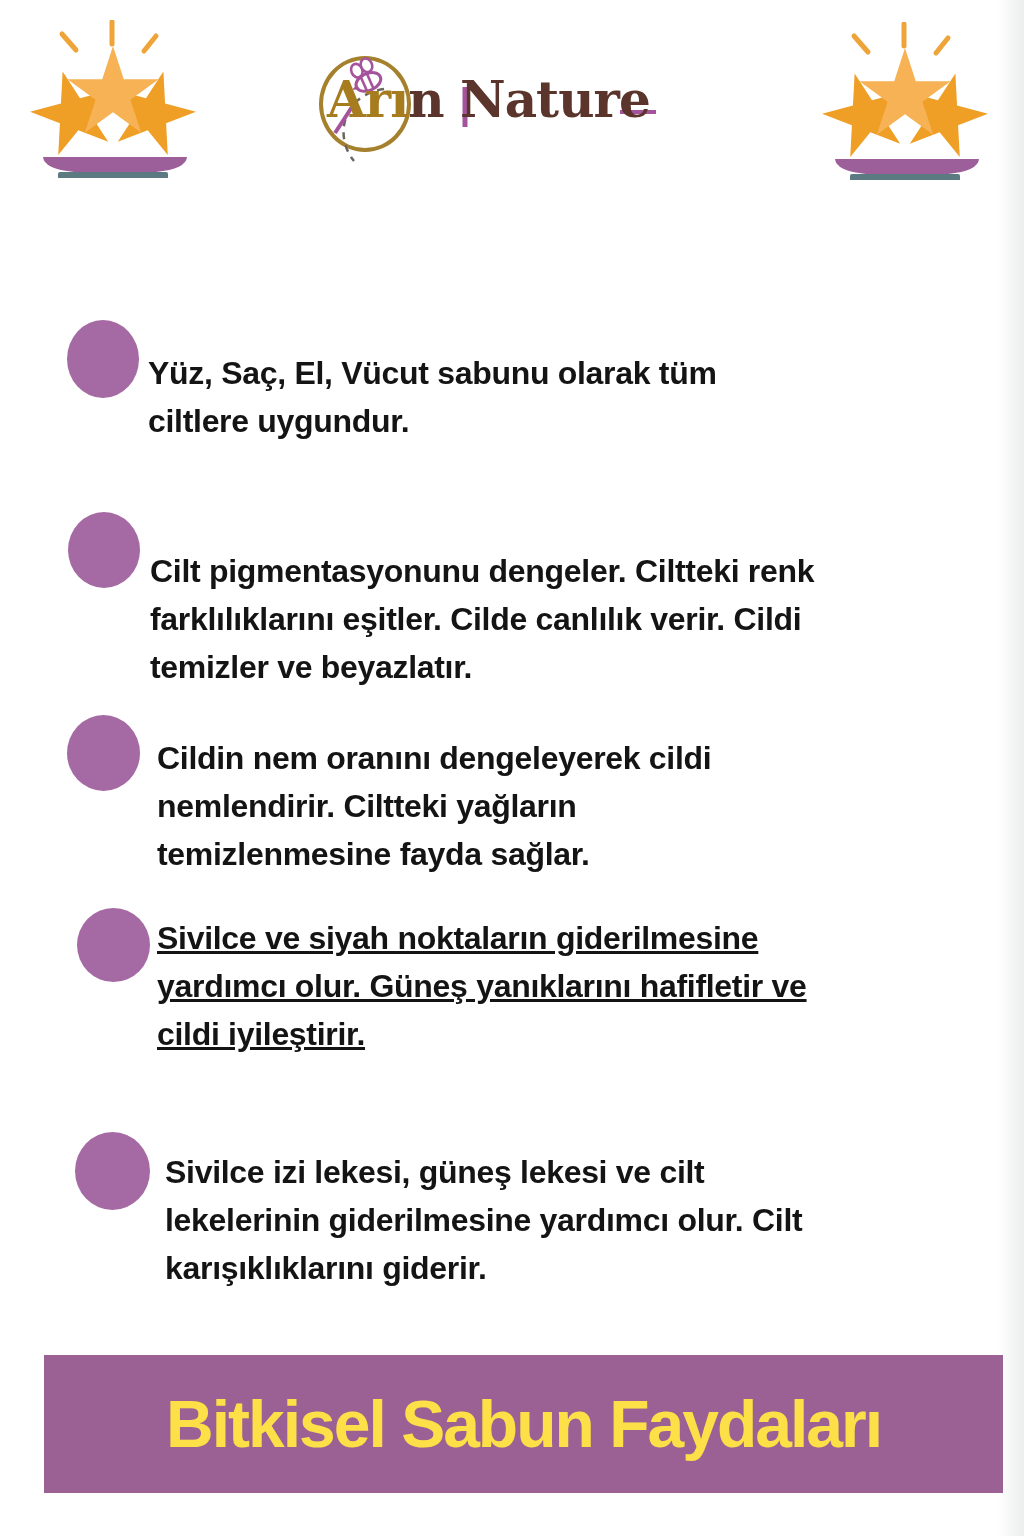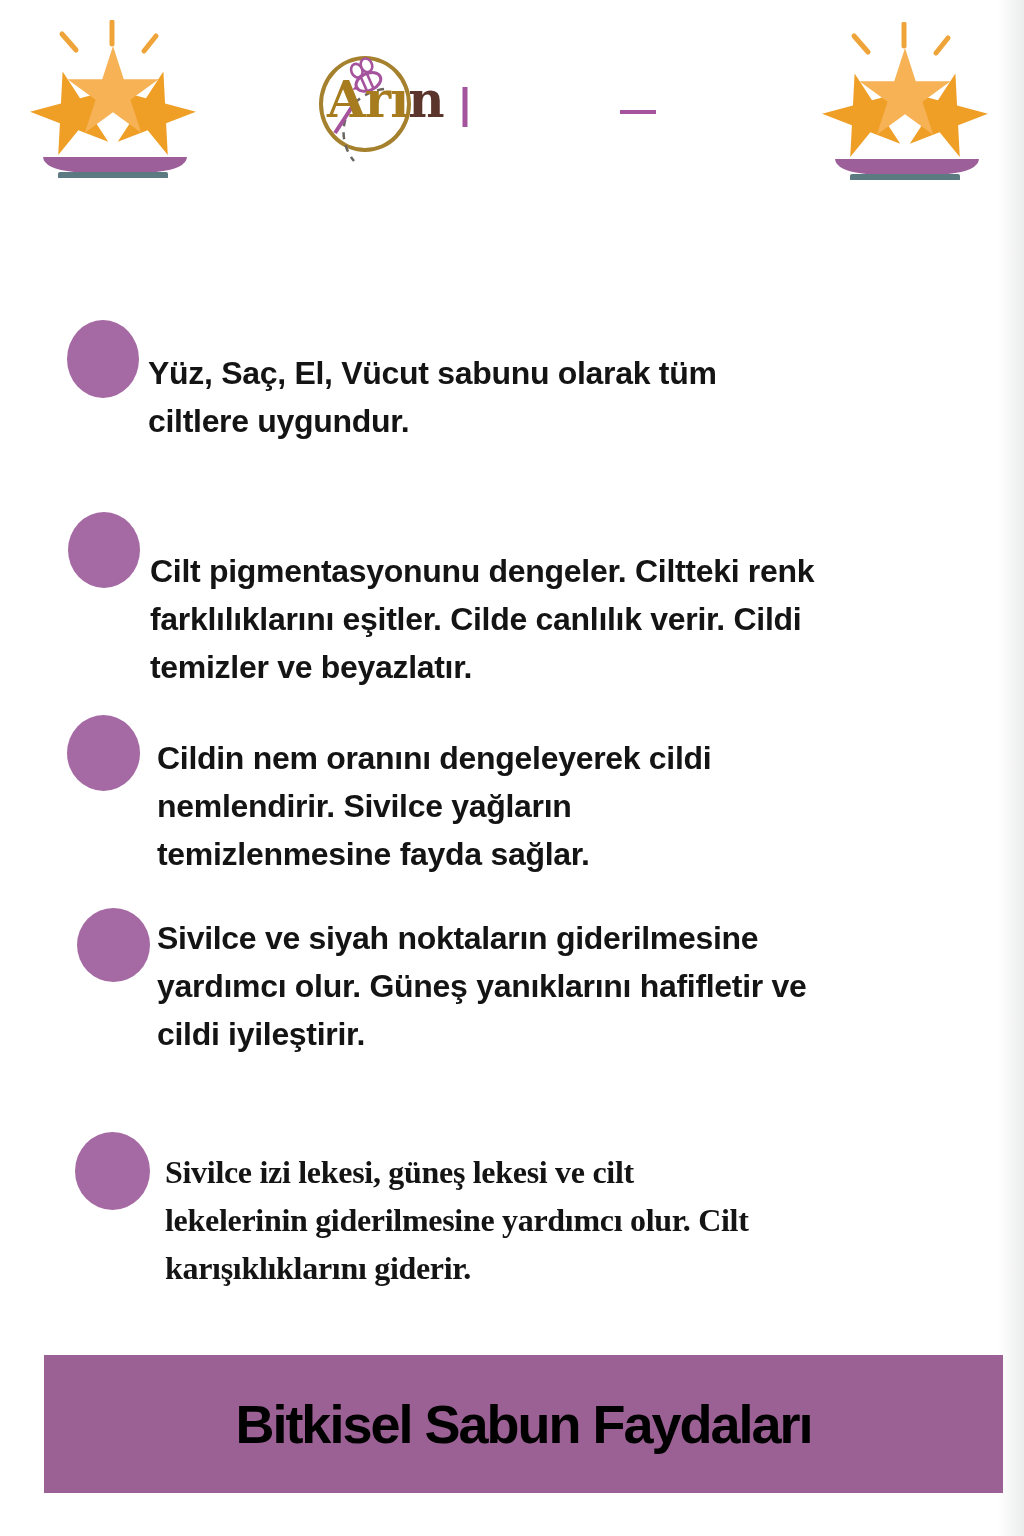--- a/index.html
+++ b/index.html
@@ -51,21 +51,21 @@
     margin-top:39px;
   }
 
   
   .banner{
     position:absolute;left:44px;top:1355px;width:959px;height:138px;
     background:#9b6094;
     display:flex;align-items:center;justify-content:center;
   }
   .banner-title{
-    color:#000000;font-size:54px;font-weight:700;letter-spacing:-2px;
+    color:#fde047;font-size:66px;font-weight:700;letter-spacing:-2px;
     white-space:nowrap;
   }
 </style>
 </head>
 <body>
 
 <div class="edge-wash"></div>
 
 <div class="stars left">
   <svg viewBox="0 0 170 158" width="170" height="158">
@@ -112,51 +112,52 @@
       <ellipse cx="16" cy="10" rx="5.5" ry="7" fill="#ffffff" stroke="#a4539c" stroke-width="2.6"></ellipse>
       <ellipse cx="27" cy="9" rx="5.5" ry="7" fill="#ffffff" stroke="#a4539c" stroke-width="2.6"></ellipse>
       <ellipse cx="22" cy="25" rx="13" ry="8.5" fill="#ffffff" stroke="#a4539c" stroke-width="3"></ellipse>
       <line x1="17" y1="17.5" x2="17" y2="32.5" stroke="#a4539c" stroke-width="2.6"></line>
       <line x1="24" y1="17" x2="24" y2="33" stroke="#a4539c" stroke-width="2.6"></line>
       <path d="M9.5 23 L4 25.5 L10 28 Z" fill="#a4539c"></path>
     </g>
   </svg>
 
   <div class="brand arin"><span>Arı</span><span class="last-brown">n</span></div>
+  <div class="brand nature">Nature</div>
 </div>
 
 <div>
   <div class="bullet" style="left:67px;top:320px;width:72px;height:78px;"></div>
   <div class="benefit-text" style="left:148px;top:310px;width:800px;">Yüz, Saç, El, Vücut sabunu olarak tüm
 ciltlere uygundur.</div>
 </div>
 
 <div>
   <div class="bullet" style="left:68px;top:512px;width:72px;height:76px;"></div>
   <div class="benefit-text" style="left:150px;top:508px;width:820px;">Cilt pigmentasyonunu dengeler. Ciltteki renk
 farklılıklarını eşitler. Cilde canlılık verir. Cildi
 temizler ve beyazlatır.</div>
 </div>
 
 <div>
   <div class="bullet" style="left:67px;top:715px;width:73px;height:76px;"></div>
   <div class="benefit-text" style="left:157px;top:695px;width:800px;">Cildin nem oranını dengeleyerek cildi
-nemlendirir. Sivilce yağların
+nemlendirir. Ciltteki yağların
 temizlenmesine fayda sağlar.</div>
 </div>
 
 <div>
   <div class="bullet" style="left:77px;top:908px;width:73px;height:74px;"></div>
-  <div class="benefit-text" style="left:157px;top:875px;width:820px;">Sivilce ve siyah noktaların giderilmesine
+  <div class="benefit-text" style="left:157px;top:875px;width:820px;text-decoration:underline;">Sivilce ve siyah noktaların giderilmesine
 yardımcı olur. Güneş yanıklarını hafifletir ve
 cildi iyileştirir.</div>
 </div>
 
 <div>
   <div class="bullet" style="left:75px;top:1132px;width:75px;height:78px;"></div>
-  <div class="benefit-text" style="left:165px;top:1109px;width:820px;font-family:Liberation Serif, serif;">Sivilce izi lekesi, güneş lekesi ve cilt
+  <div class="benefit-text" style="left:165px;top:1109px;width:820px;">Sivilce izi lekesi, güneş lekesi ve cilt
 lekelerinin giderilmesine yardımcı olur. Cilt
 karışıklıklarını giderir.</div>
 </div>
 
 <div class="banner">
   <div class="banner-title">Bitkisel Sabun Faydaları</div>
 </div>
 
 </body></html>

